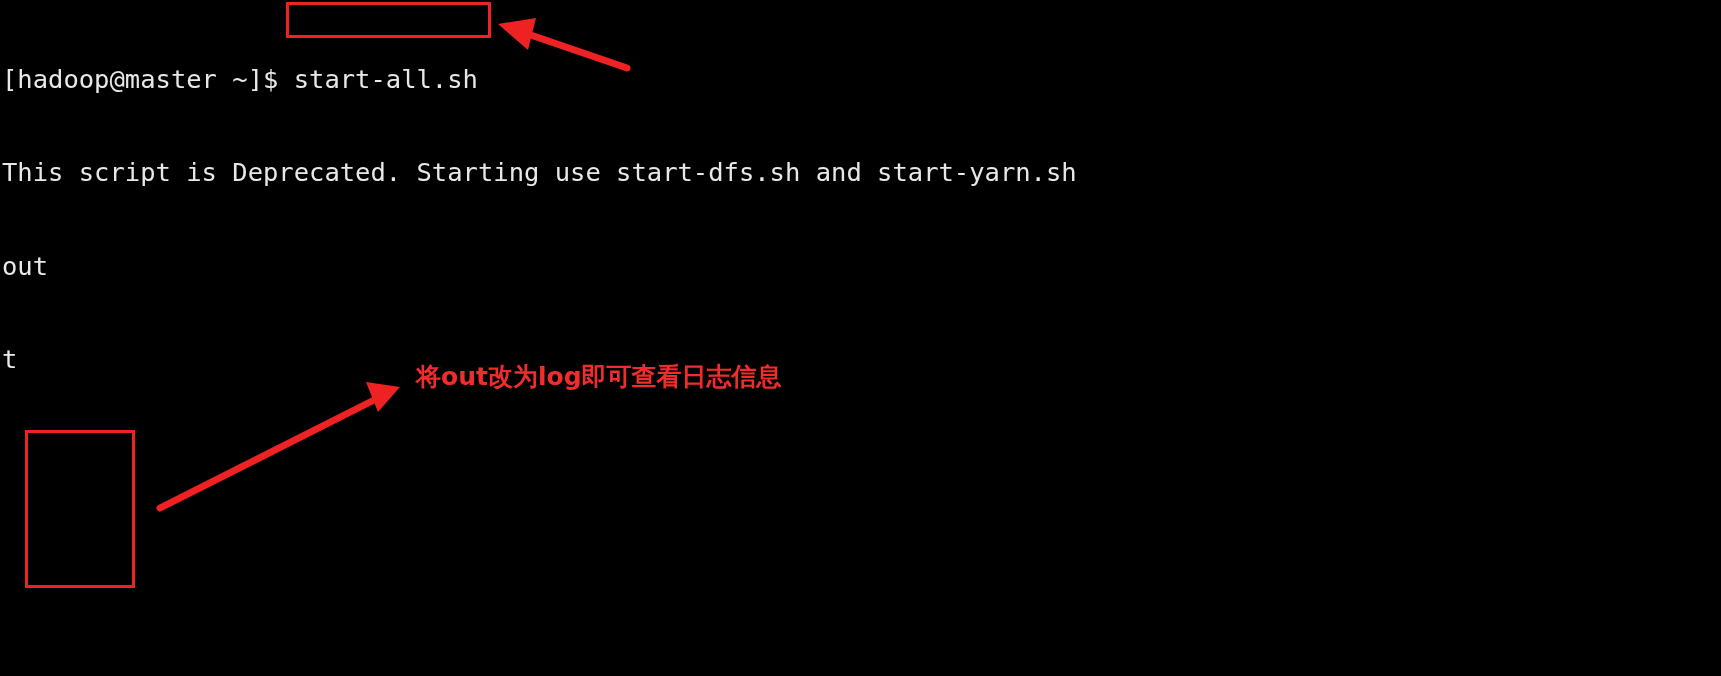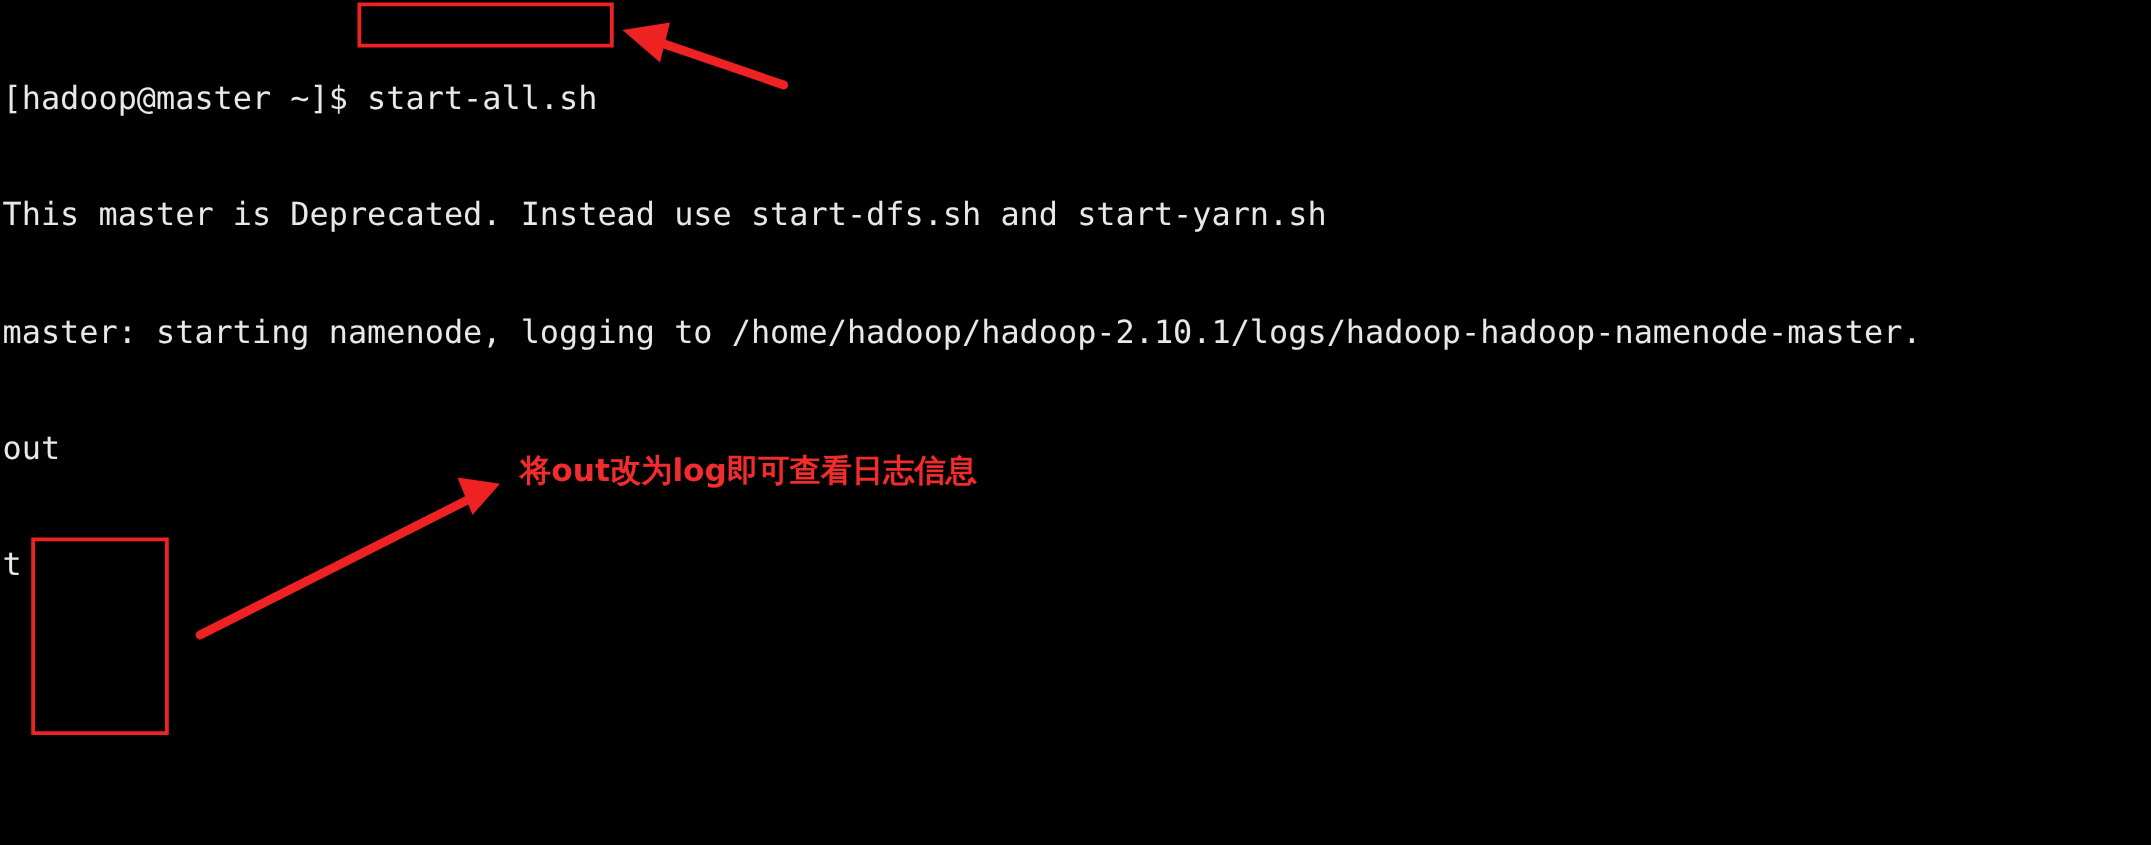--- a/index.html
+++ b/index.html
@@ -82,22 +82,21 @@
     overflow: visible;
   }
 </style>
 </head>
 <body>
 
 <div id="terminal-root">
 
   <div id="terminal-output">
     <div class="term-line">[hadoop@master ~]$ start-all.sh</div>
-    <div class="term-line">This master is Deprecated. Instead use start-dfs.sh and start-yarn.sh</div>
-    <div class="term-line">master: starting namenode, logging to /home/hadoop/hadoop-2.10.1/logs/hadoop-hadoop-namenode-master.</div>
+    <div class="term-line">This script is Deprecated. Starting use start-dfs.sh and start-yarn.sh</div>
     <div class="term-line">out</div>
     <div class="term-line">t</div>
     
     
     
     
     
     
     
     

